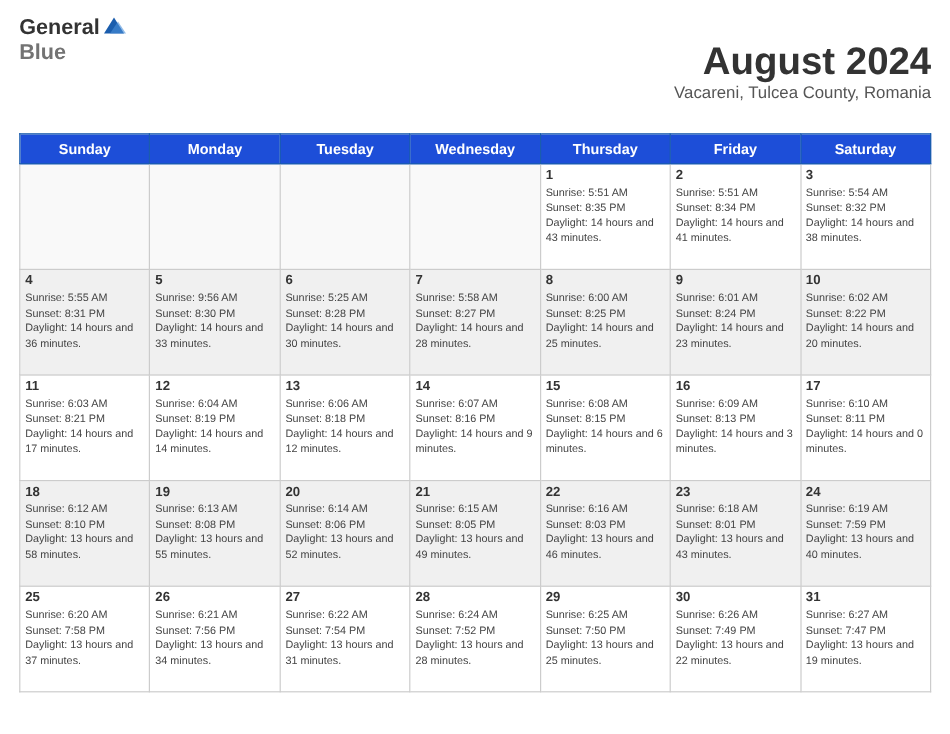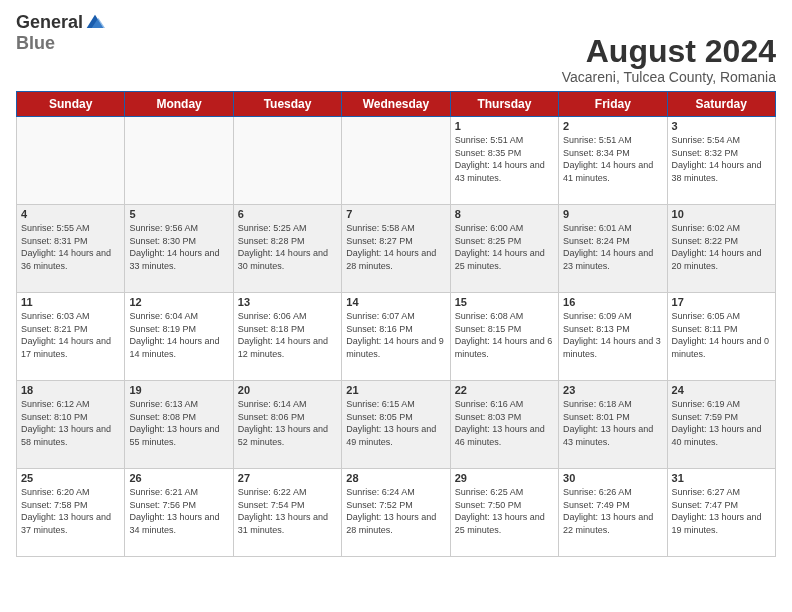--- a/index.html
+++ b/index.html
@@ -9,20 +9,21 @@
       width: 792px;
       height: 612px;
       overflow: hidden;
     }
     .page {
       width: 792px;
       height: 612px;
       padding: 12px 16px;
       display: flex;
       flex-direction: column;
+      gap: 20px;
     }
     .header {
       display: flex;
       justify-content: space-between;
       align-items: flex-start;
       margin-bottom: 6px;
     }
     .logo {
       display: flex;
       flex-direction: column;
@@ -61,21 +62,21 @@
       font-size: 14px;
       color: #555;
       text-align: right;
     }
     table {
       width: 100%;
       border-collapse: collapse;
       table-layout: fixed;
     }
     .day-header {
-      background-color: #b91c1c;
+      background-color: #1d4ed8;
       color: white;
       text-align: center;
       font-size: 12px;
       font-weight: bold;
       padding: 5px 2px;
       border: 1px solid #1a5dad;
     }
     .calendar-cell {
       vertical-align: top;
       border: 1px solid #ccc;
@@ -254,21 +255,21 @@
           </td>
           <td class="calendar-cell">
             <span class="cell-date">16</span>
             <div class="cell-info">Sunrise: 6:09 AM
 Sunset: 8:13 PM
 Daylight: 14 hours
 and 3 minutes.</div>
           </td>
           <td class="calendar-cell">
             <span class="cell-date">17</span>
-            <div class="cell-info">Sunrise: 6:05 AM
+            <div class="cell-info">Sunrise: 6:10 AM
 Sunset: 8:11 PM
 Daylight: 14 hours
 and 0 minutes.</div>
           </td>
         </tr>
         <tr>
           <td class="calendar-cell alt-row">
             <span class="cell-date">18</span>
             <div class="cell-info">Sunrise: 6:12 AM
 Sunset: 8:10 PM

